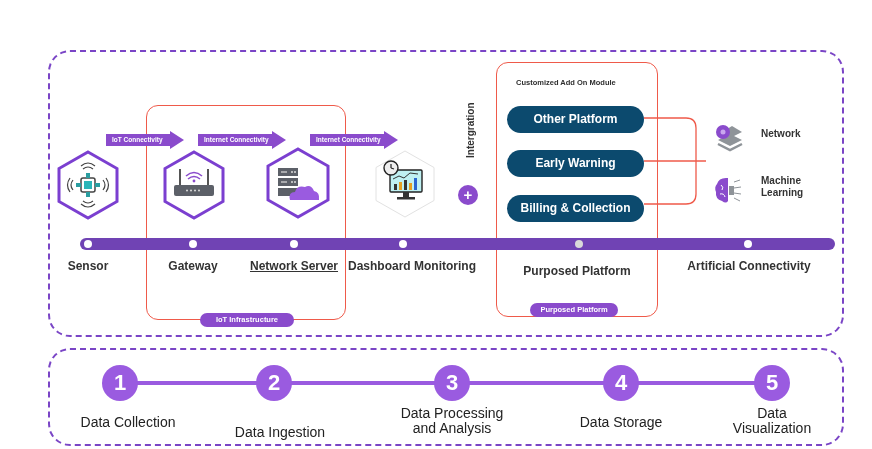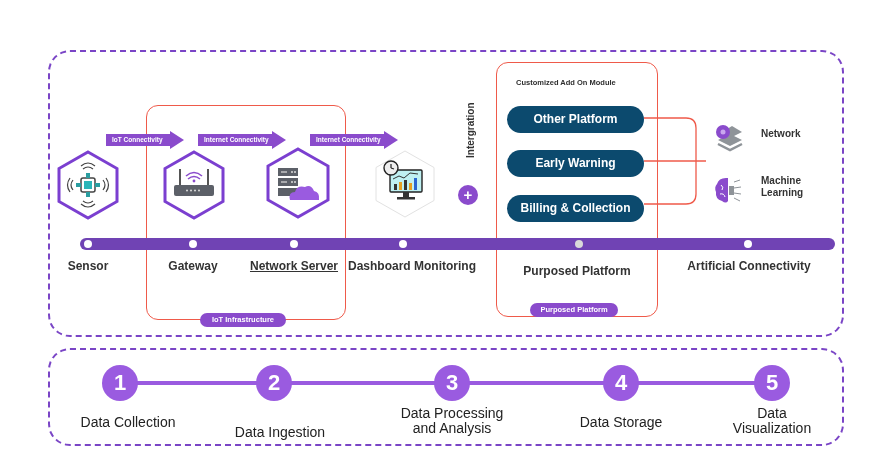--- a/index.html
+++ b/index.html
@@ -161,21 +161,21 @@
 <div class="tl-dot" style="left:575px; background:#d9d9d9;"></div>
 <div class="tl-dot" style="left:744px;"></div>
 
 <div class="tl-label" style="left:88px;">Sensor</div>
 <div class="tl-label" style="left:193px;">Gateway</div>
 <div class="tl-label" style="left:294px;text-decoration:underline;">Network Server</div>
 <div class="tl-label" style="left:412px;">Dashboard Monitoring</div>
 <div class="tl-label" style="left:577px; top:264px;">Purposed Platform</div>
 <div class="tl-label" style="left:749px;">Artificial Connectivity</div>
 
-<div class="badge" style="left:200px; top:313px; width:86px;">IoT Infrastructure</div>
+<div class="badge" style="left:200px; top:313px; width:94px;">IoT Infrastructure</div>
 <div class="badge" style="left:530px; top:303px; width:88px;">Purposed Platform</div>
 
 <div class="step-line" style="left:120px; width:650px;"></div>
 <div class="step-circle" style="left:102px;">1</div>
 <div class="step-circle" style="left:256px;">2</div>
 <div class="step-circle" style="left:434px;">3</div>
 <div class="step-circle" style="left:603px;">4</div>
 <div class="step-circle" style="left:754px;">5</div>
 
 <div class="step-label" style="left:128px; top:415px;">Data Collection</div>

